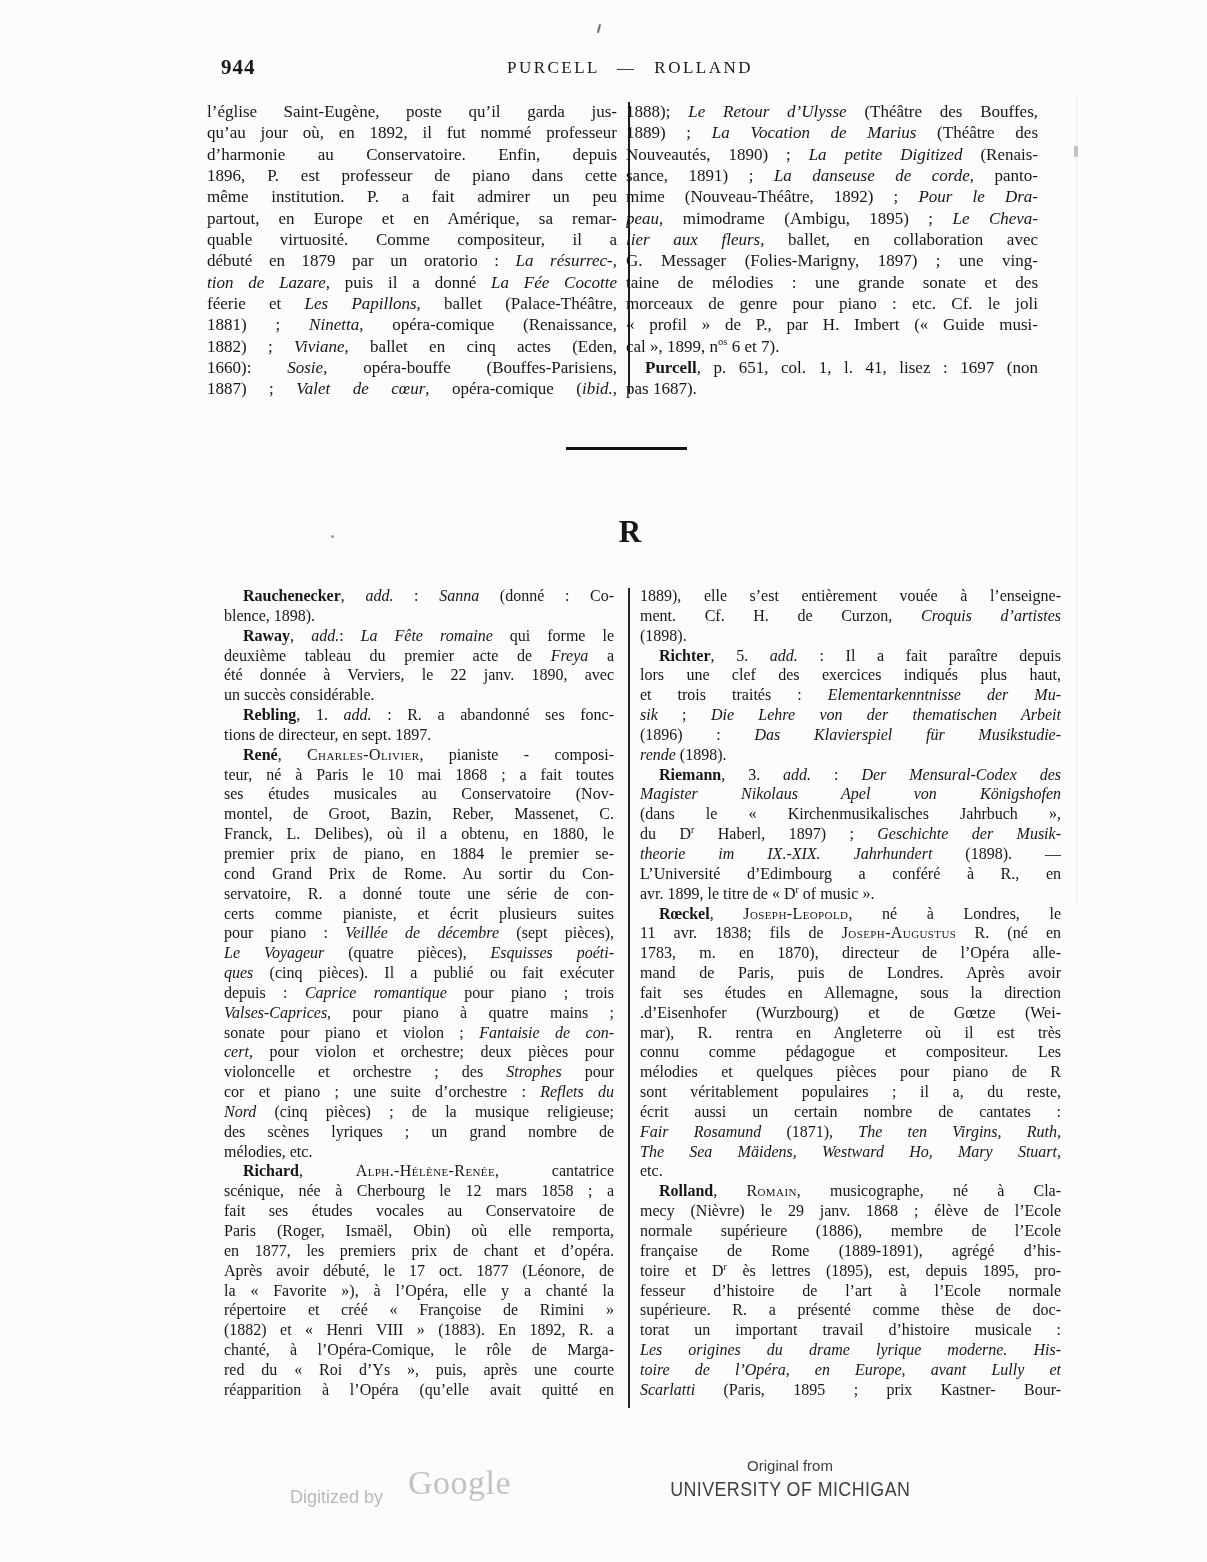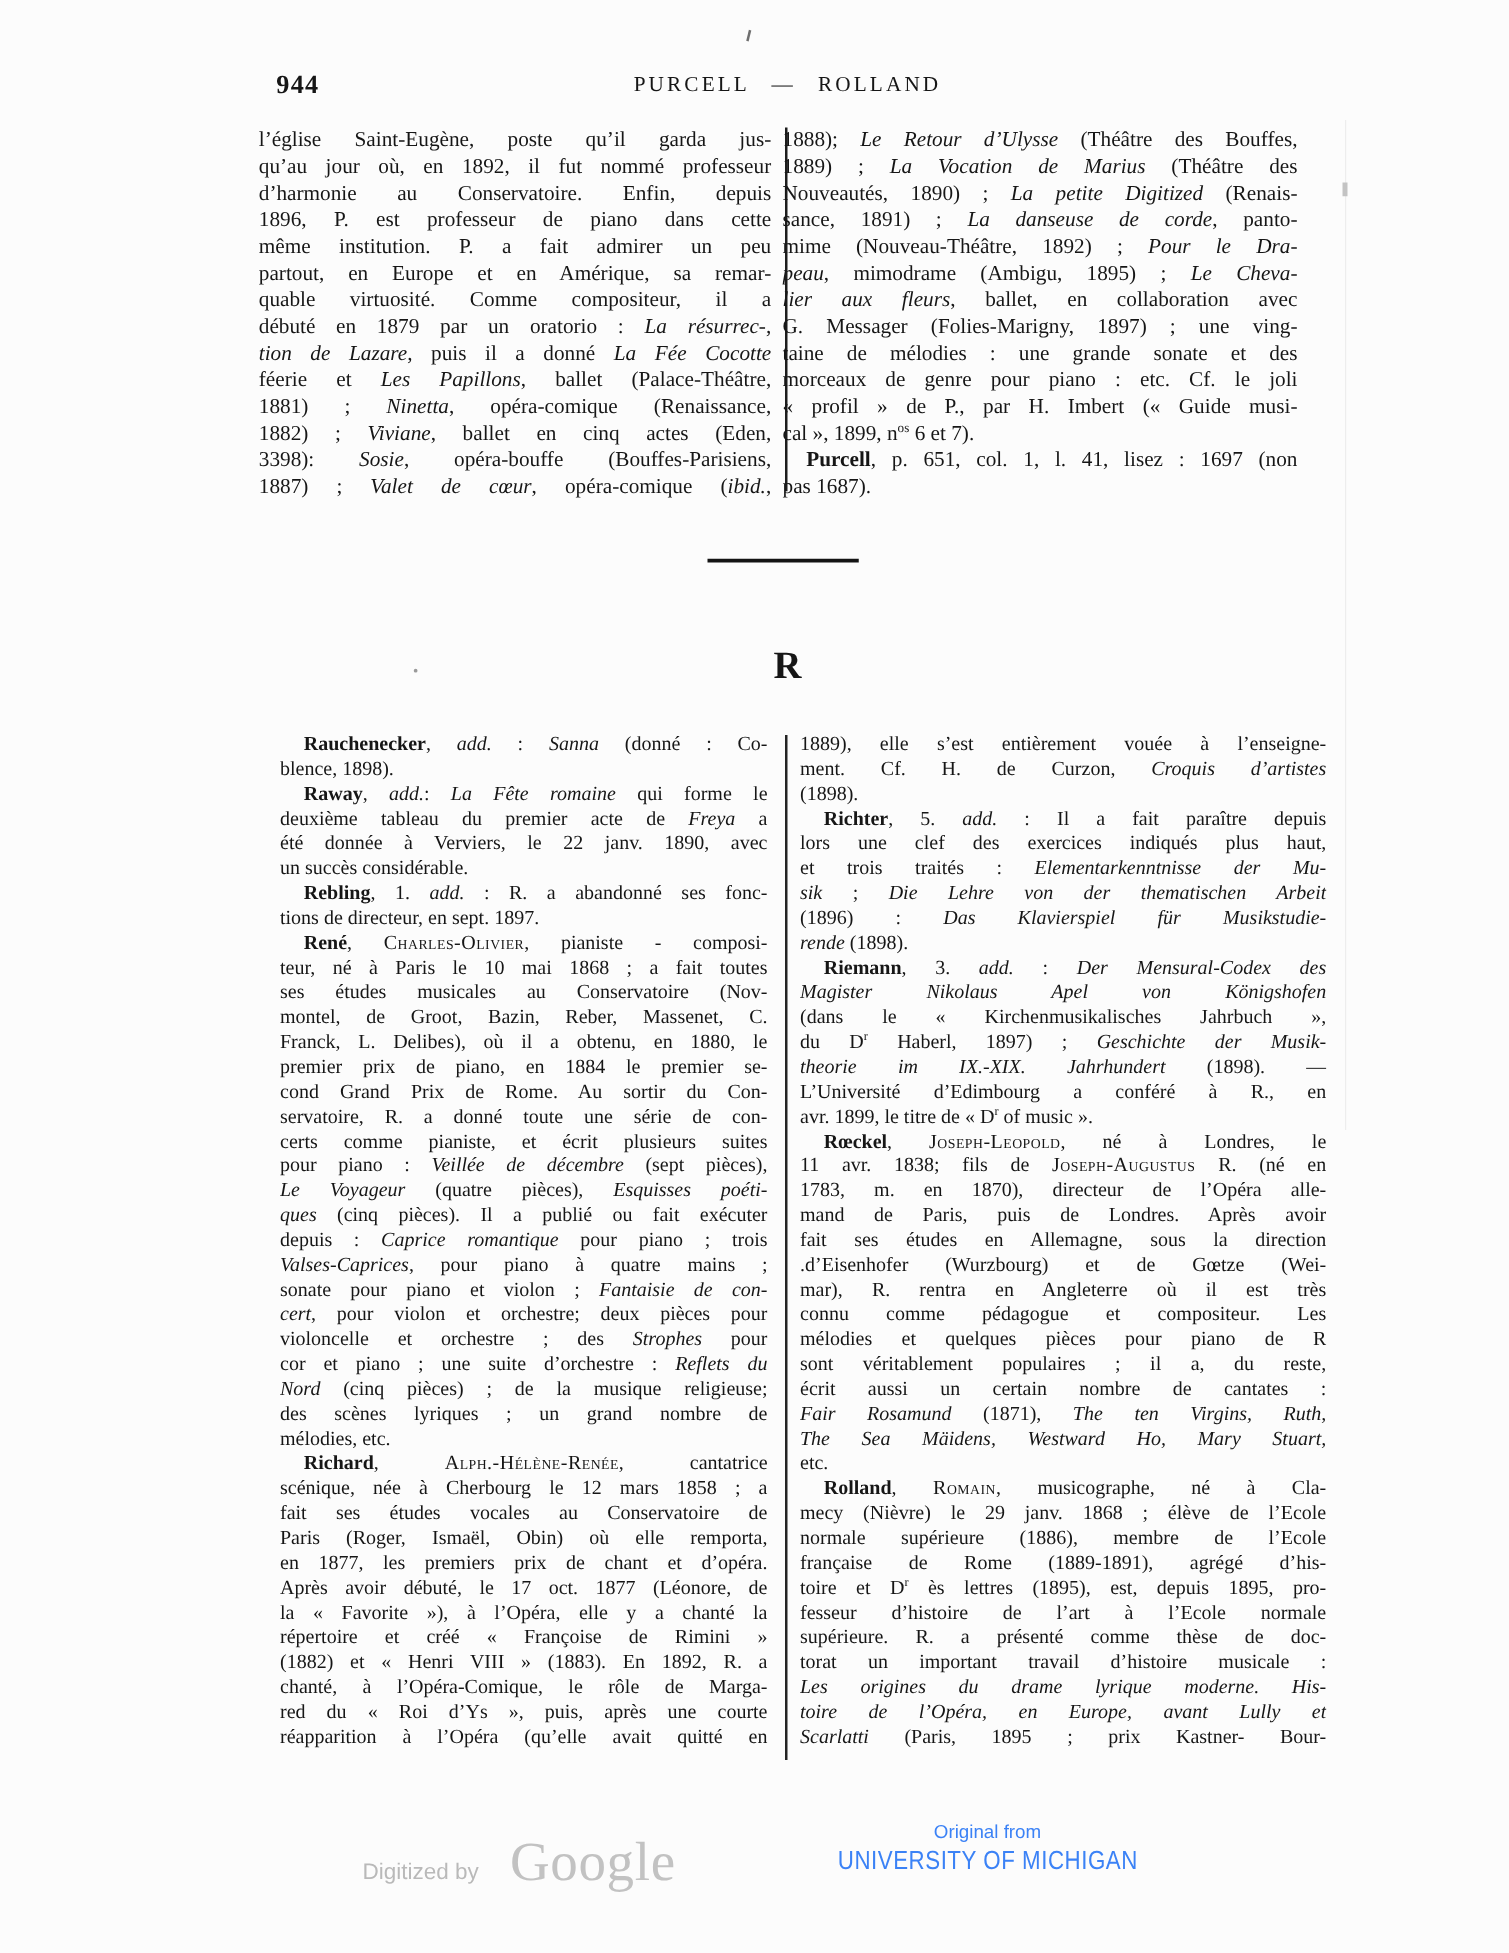--- a/index.html
+++ b/index.html
@@ -34,22 +34,22 @@
   .vrule-r{left:628px;top:588px;height:820px;background:#242424}
   .hrule-divider{left:566px;top:447px;width:121px;height:2.5px;background:#141414}
   .section-heading{left:180px;top:514px;width:900px;text-align:center;font-size:31px;font-weight:700}
   
   .artifact-apostrophe{left:598px;top:24px;width:2px;height:9px;background:#6f6f6f;transform:rotate(14deg)}
   .artifact-dot{left:331px;top:535px;width:3px;height:3px;background:#9a9a9a;border-radius:50%}
   .page-edge{left:1076px;top:96px;width:1px;height:808px;background:#ededed}
   .page-edge-tick{left:1074px;top:146px;width:4px;height:11px;background:#c3c3c3}
   
   .footer-digitized{left:290px;top:1487px;font-family:"Liberation Sans","DejaVu Sans",sans-serif;font-size:18px;color:#b9b9b9}
-  .footer-google{left:408px;top:1464px;font-family:"Liberation Serif","DejaVu Serif",serif;font-size:44px;color:#c2c2c2;letter-spacing:.5px}
-  .footer-right{left:640px;top:1457px;width:300px;text-align:center;font-family:"Liberation Sans","DejaVu Sans",sans-serif;color:#3b82f6}
+  .footer-google{left:408px;top:1464px;font-family:"Liberation Serif","DejaVu Serif",serif;font-size:34px;color:#c2c2c2;letter-spacing:.5px}
+  .footer-right{left:640px;top:1457px;width:300px;text-align:center;font-family:"Liberation Sans","DejaVu Sans",sans-serif;color:#404040}
   .footer-original{font-size:15px;margin-bottom:3px}
   .footer-institution{font-size:21px;display:inline-block;transform:scaleX(.85);transform-origin:center;letter-spacing:.5px;white-space:nowrap}
 </style>
 </head>
 <body>
 
 <div class="abs page-number">944</div>
 <div class="abs page-header">PURCELL — ROLLAND</div>
 <div class="abs artifact-apostrophe"></div>
 
@@ -59,21 +59,21 @@
     <div class="tline j"><span>d’harmonie au Conservatoire. Enfin, depuis</span></div>
     <div class="tline j"><span>1896, P. est professeur de piano dans cette</span></div>
     <div class="tline j"><span>même institution. P. a fait admirer un peu</span></div>
     <div class="tline j"><span>partout, en Europe et en Amérique, sa remar-</span></div>
     <div class="tline j"><span>quable virtuosité. Comme compositeur, il a</span></div>
     <div class="tline j"><span>débuté en 1879 par un oratorio : </span><span class="st-i">La résurrec-,</span></div>
     <div class="tline j"><span class="st-i">tion de Lazare,</span><span> puis il a donné </span><span class="st-i">La Fée Cocotte</span></div>
     <div class="tline j"><span>féerie et </span><span class="st-i">Les Papillons</span><span>, ballet (Palace-Théâtre,</span></div>
     <div class="tline j"><span>1881) ; </span><span class="st-i">Ninetta</span><span>, opéra-comique (Renaissance,</span></div>
     <div class="tline j"><span>1882) ; </span><span class="st-i">Viviane</span><span>, ballet en cinq actes (Eden,</span></div>
-    <div class="tline j"><span>3398): </span><span class="st-i">Sosie</span><span>, opéra-bouffe (Bouffes-Parisiens,</span></div>
+    <div class="tline j"><span>1660): </span><span class="st-i">Sosie</span><span>, opéra-bouffe (Bouffes-Parisiens,</span></div>
     <div class="tline j"><span>1887) ; </span><span class="st-i">Valet de cœur</span><span>, opéra-comique (</span><span class="st-i">ibid.</span><span>,</span></div>
   </div>
 <div class="abs vrule vrule-top"></div>
 <div class="abs top-col top-right">
     <div class="tline j"><span>1888); </span><span class="st-i">Le Retour d’Ulysse</span><span> (Théâtre des Bouffes,</span></div>
     <div class="tline j"><span>1889) ; </span><span class="st-i">La Vocation de Marius</span><span> (Théâtre des</span></div>
     <div class="tline j"><span>Nouveautés, 1890) ; </span><span class="st-i">La petite Digitized</span><span> (Renais-</span></div>
     <div class="tline j"><span>sance, 1891) ; </span><span class="st-i">La danseuse de corde</span><span>, panto-</span></div>
     <div class="tline j"><span>mime (Nouveau-Théâtre, 1892) ; </span><span class="st-i">Pour le Dra-</span></div>
     <div class="tline j"><span class="st-i">peau</span><span>, mimodrame (Ambigu, 1895) ; </span><span class="st-i">Le Cheva-</span></div>

